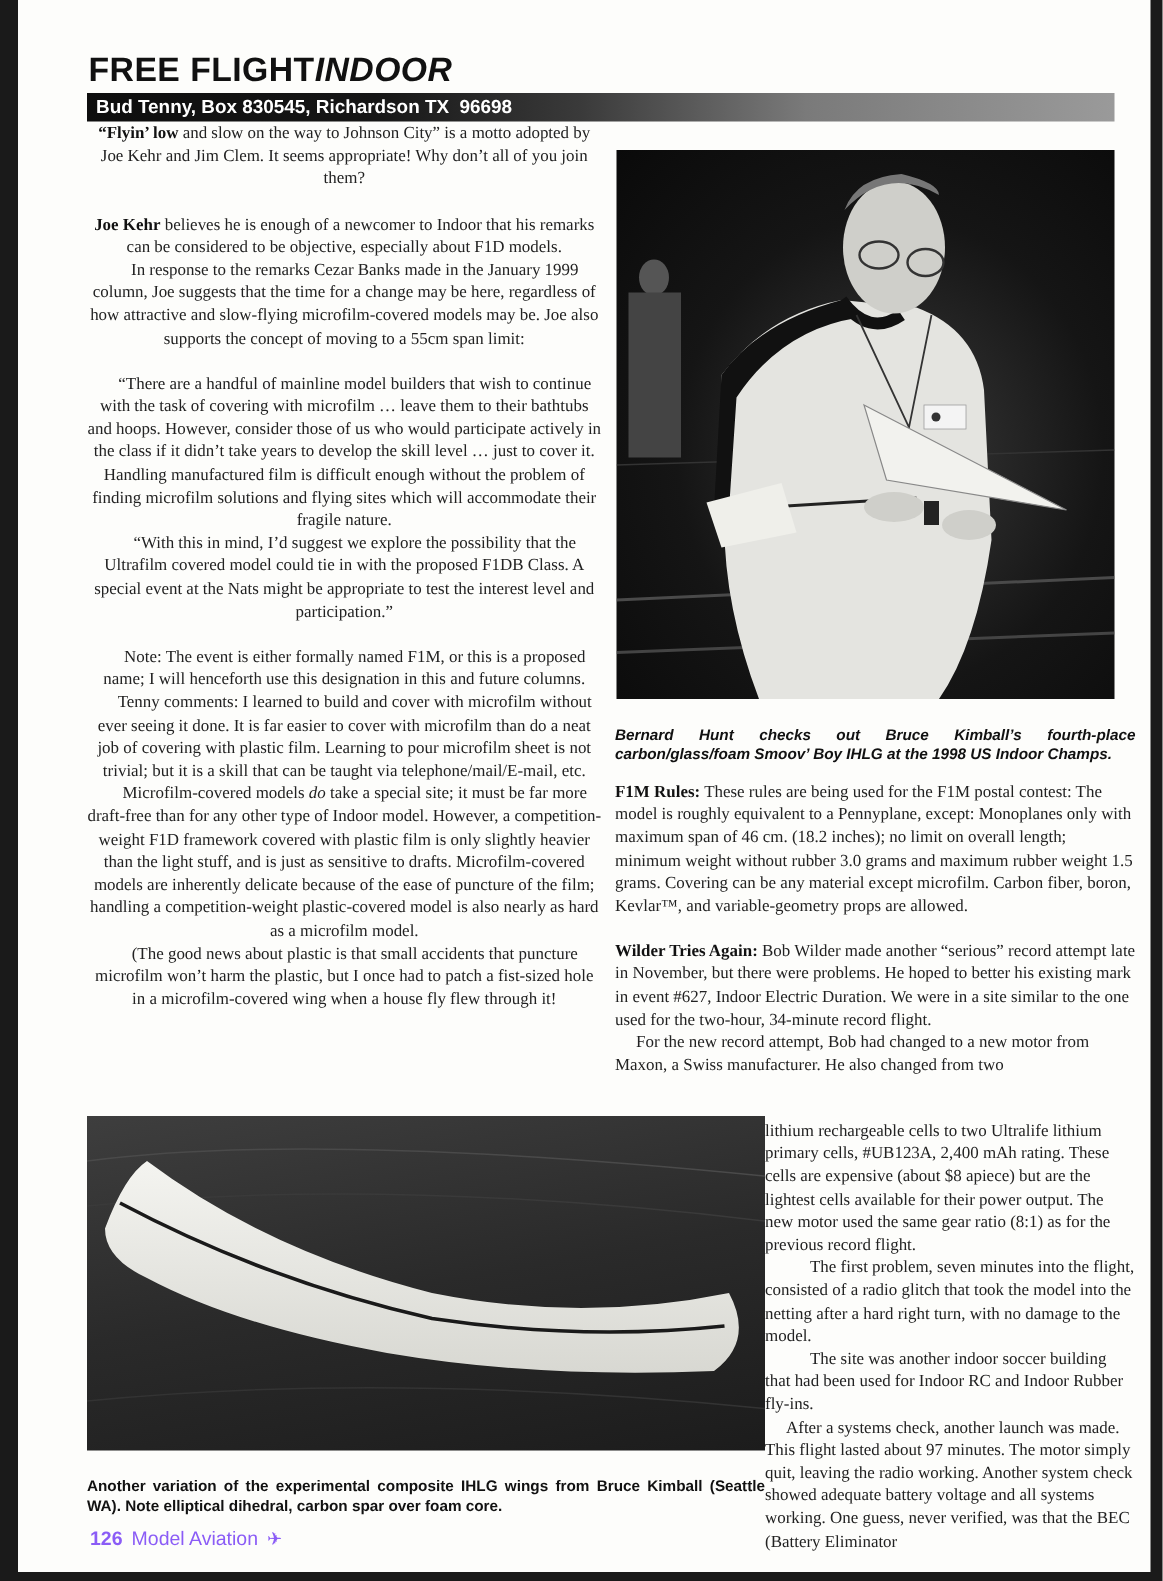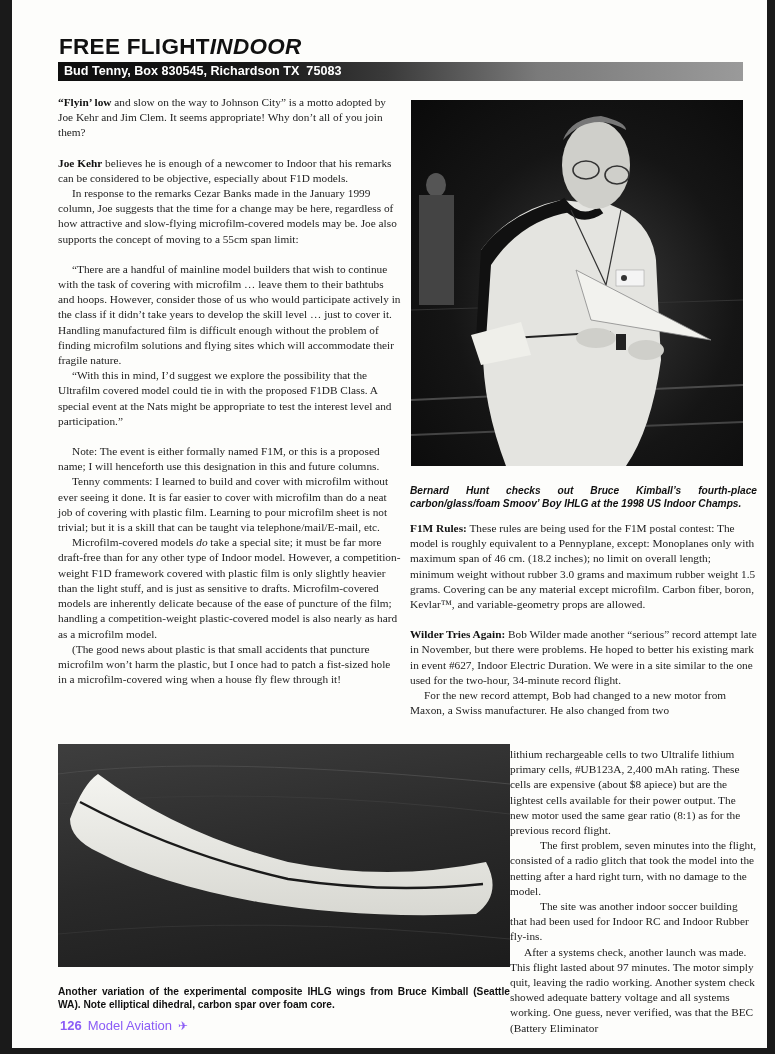--- a/index.html
+++ b/index.html
@@ -28,21 +28,21 @@
     left: 52px; top: 63px; font-family: "Liberation Sans", sans-serif;
     font-weight: bold; font-size: 12.6px; color: #fff; white-space: pre; line-height: 17px;
   }
   .col {
     font-size: 11.3px; line-height: 15.2px; color: #222;
   }
   .col p { margin: 0; }
   .col p.ind { text-indent: 14px; }
   .col p.gap { margin-top: 15px; }
   .col b { color: #111; }
-  .left-col { left: 46px; top: 95px; width: 343px; }
+  .left-col { left: 46px; top: 82px; width: 343px; text-align: center; }
   .right-col { left: 398px; top: 521px; width: 347px; }
   .narrow-col { left: 498px; top: 747px; width: 247px; }
   .narrow-col p.ind2 { text-indent: 30px; }
   .photo1 {
     left: 399px; top: 100px; width: 332px; height: 366px; overflow: hidden;
     background: radial-gradient(ellipse at 55% 55%, #3a3a3a 0%, #151515 55%, #0a0a0a 100%);
   }
   .photo2 {
     left: 46px; top: 744px; width: 452px; height: 223px; overflow: hidden;
     background: linear-gradient(170deg, #3e3e3e 0%, #2a2a2a 50%, #1c1c1c 100%);
@@ -63,21 +63,21 @@
 </head>
 <body>
 
 <div class="page">
 
   <div class="abs title">
     <span>FREE FLIGHT</span><span class="ital">INDOOR</span>
   </div>
 
   <div class="abs byline-bar"></div>
-  <div class="abs byline">Bud Tenny, Box 830545, Richardson TX  75083</div>
+  <div class="abs byline">Bud Tenny, Box 830545, Richardson TX  96698</div>
 
   <div class="abs col left-col">
     <p><b>“Flyin’ low</b><span> and slow on the way to Johnson City” is a motto adopted by Joe Kehr and Jim Clem. It seems appropriate! Why don’t all of you join them?</span></p>
     <p class="gap"><b>Joe Kehr</b><span> believes he is enough of a newcomer to Indoor that his remarks can be considered to be objective, especially about F1D models.</span></p>
     <p class="ind">In response to the remarks Cezar Banks made in the January 1999 column, Joe suggests that the time for a change may be here, regardless of how attractive and slow-flying microfilm-covered models may be. Joe also supports the concept of moving to a 55cm span limit:</p>
     <p class="ind gap">“There are a handful of mainline model builders that wish to continue with the task of covering with microfilm … leave them to their bathtubs and hoops. However, consider those of us who would participate actively in the class if it didn’t take years to develop the skill level … just to cover it. Handling manufactured film is difficult enough without the problem of finding microfilm solutions and flying sites which will accommodate their fragile nature.</p>
     <p class="ind">“With this in mind, I’d suggest we explore the possibility that the Ultrafilm covered model could tie in with the proposed F1DB Class. A special event at the Nats might be appropriate to test the interest level and participation.”</p>
     <p class="ind gap">Note: The event is either formally named F1M, or this is a proposed name; I will henceforth use this designation in this and future columns.</p>
     <p class="ind">Tenny comments: I learned to build and cover with microfilm without ever seeing it done. It is far easier to cover with microfilm than do a neat job of covering with plastic film. Learning to pour microfilm sheet is not trivial; but it is a skill that can be taught via telephone/mail/E-mail, etc.</p>
     <p class="ind"><span>Microfilm-covered models </span><em>do</em><span> take a special site; it must be far more draft-free than for any other type of Indoor model. However, a competition-weight F1D framework covered with plastic film is only slightly heavier than the light stuff, and is just as sensitive to drafts. Microfilm-covered models are inherently delicate because of the ease of puncture of the film; handling a competition-weight plastic-covered model is also nearly as hard as a microfilm model.</span></p>

